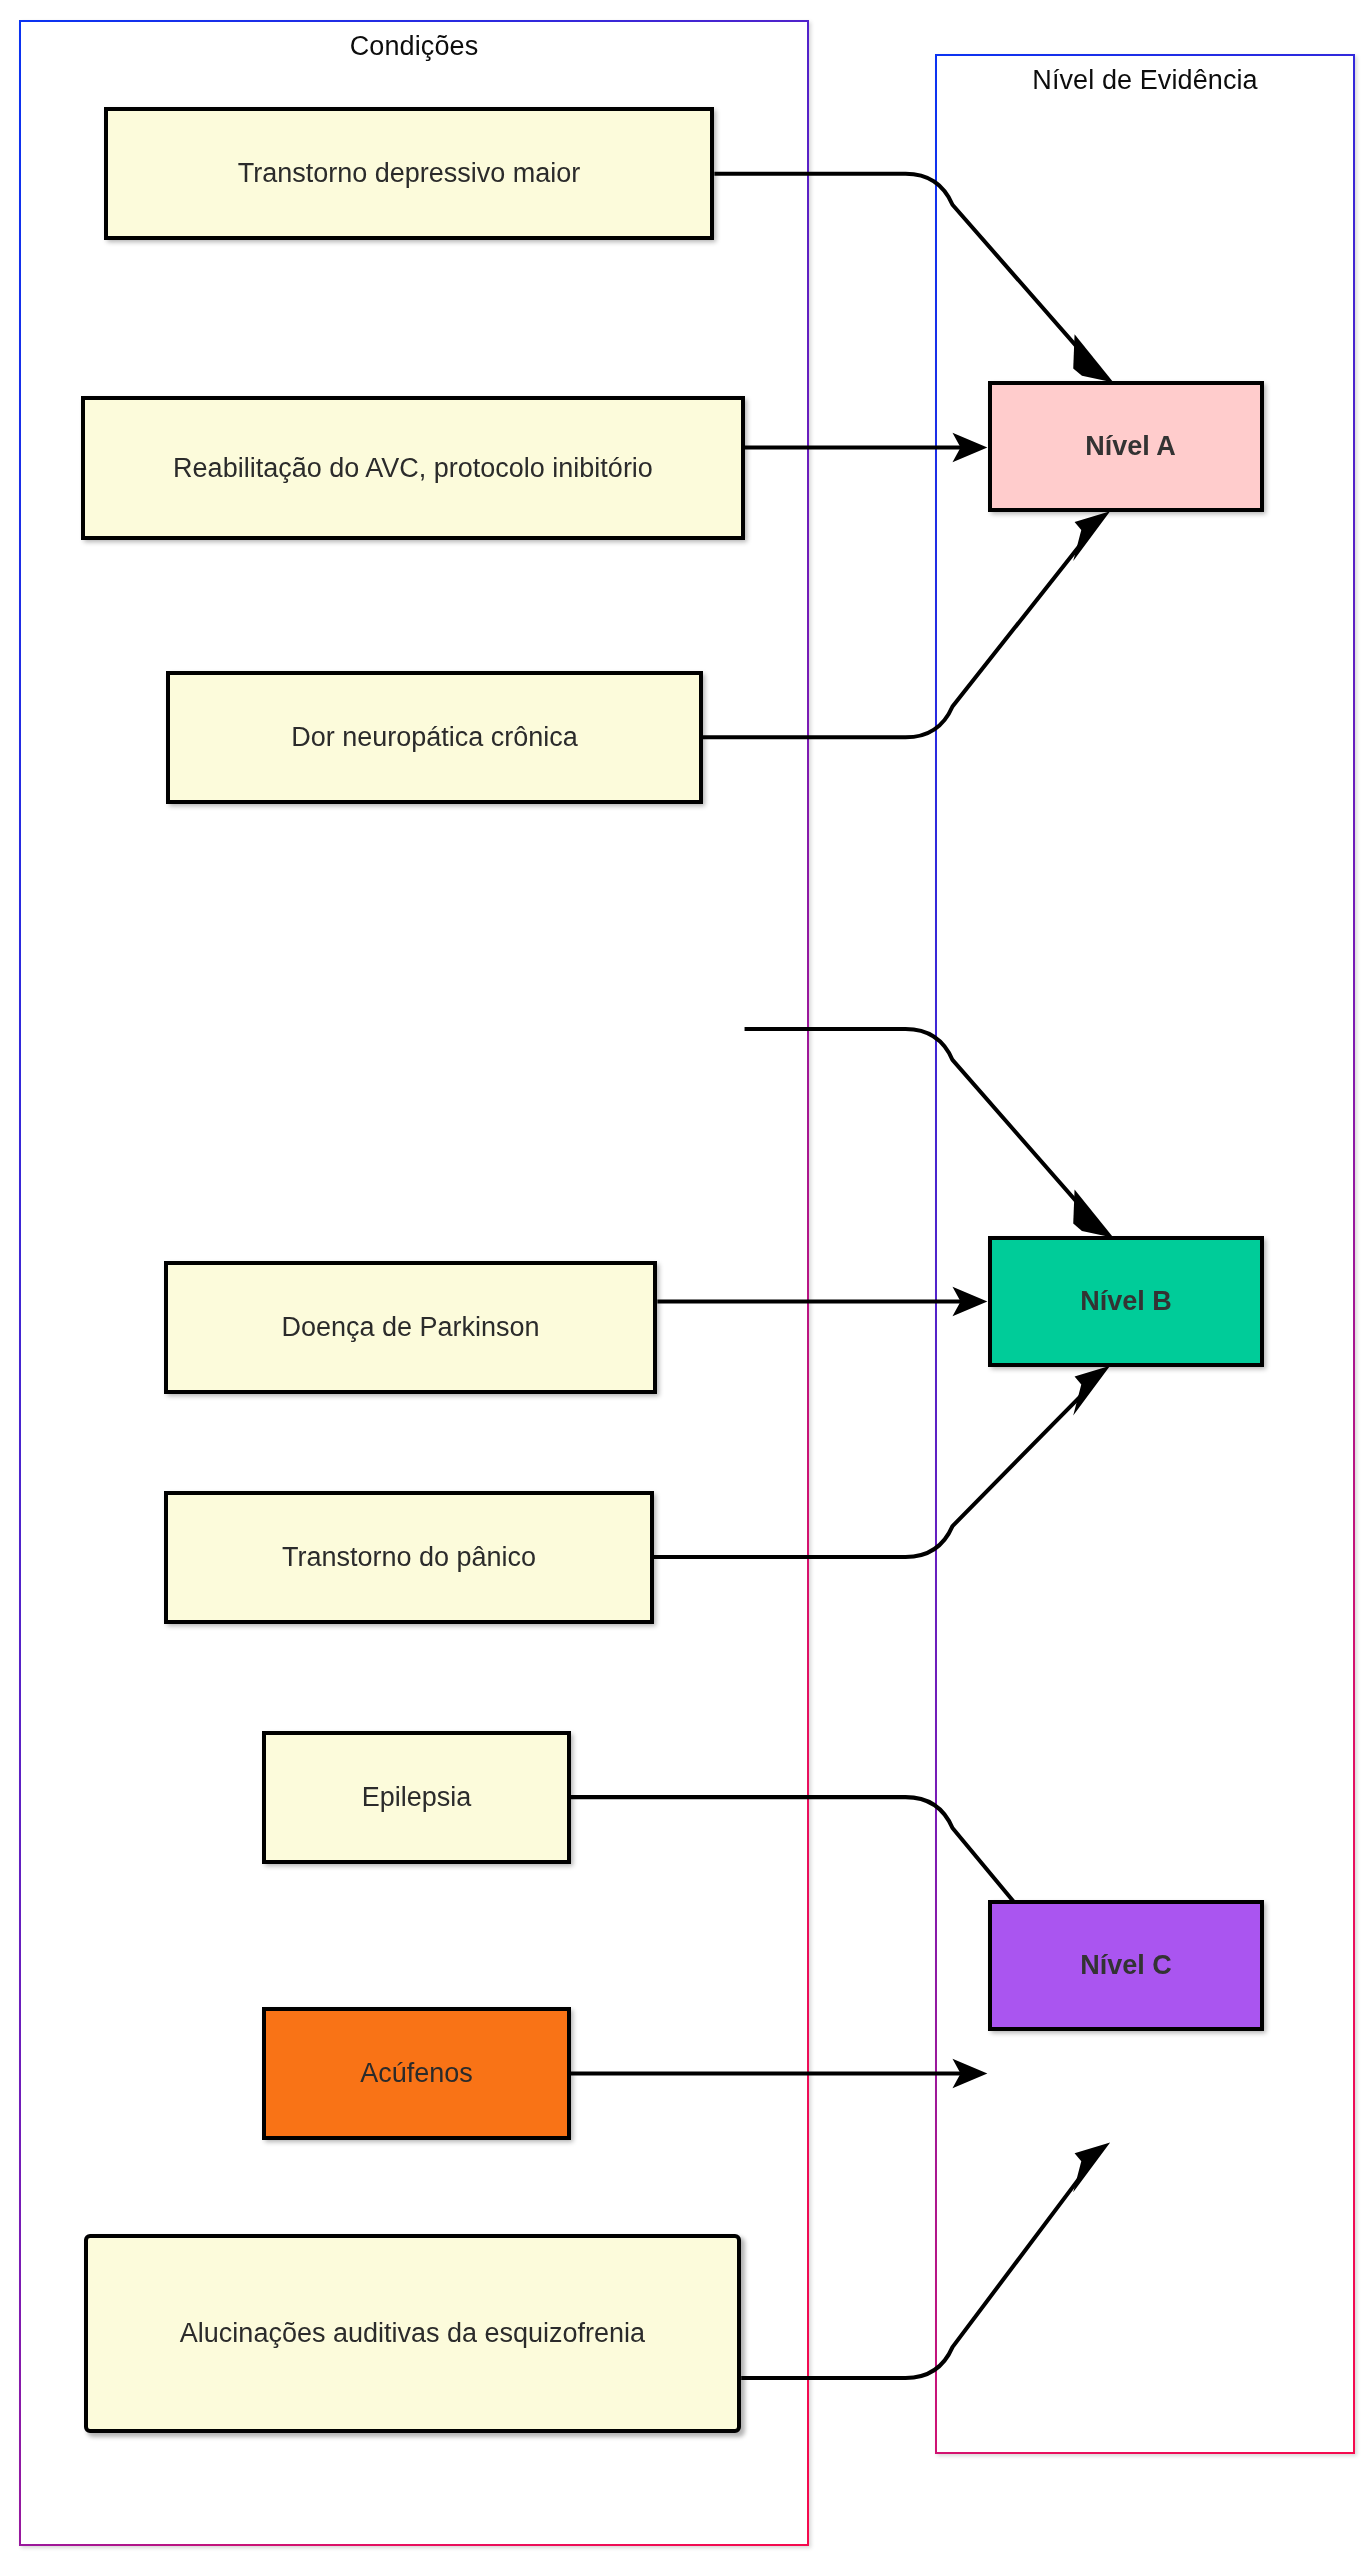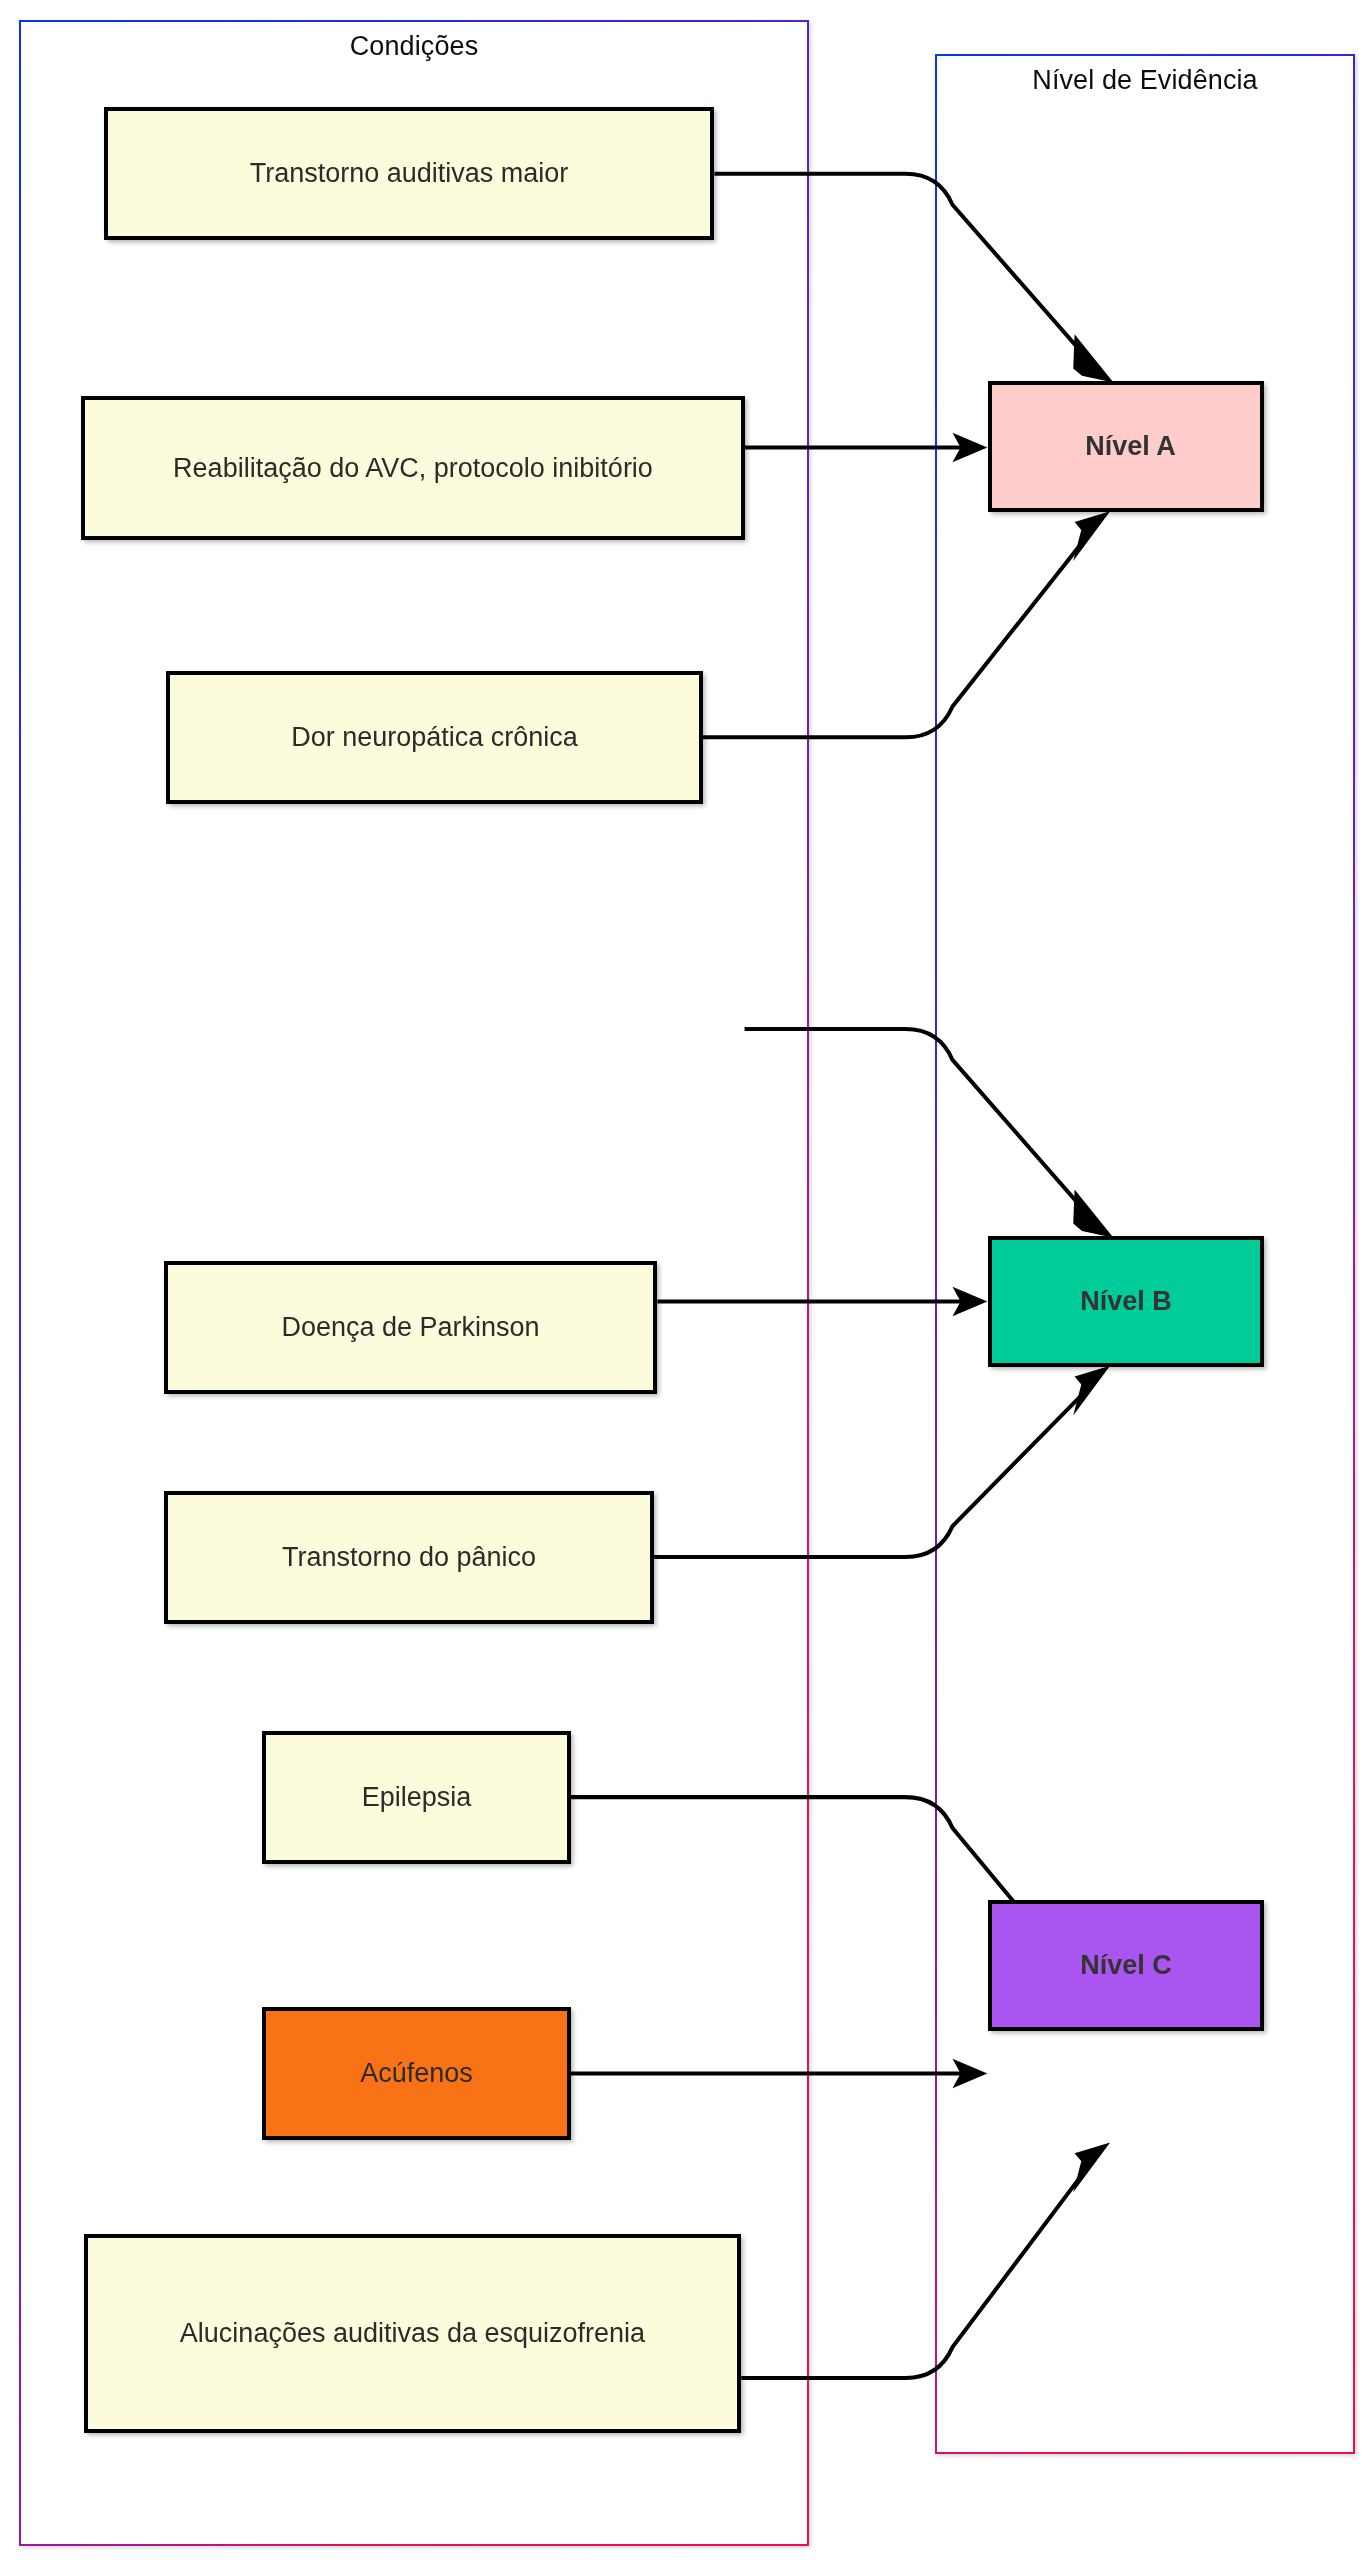--- a/index.html
+++ b/index.html
@@ -110,21 +110,21 @@
       <polygon class="arrowhead" points="1472,3091 1420,3069 1432,3091 1420,3113"></polygon>
     </g>
 
     <g>
       <path class="edge" d="M1105,3545 L1350,3545 Q1400,3545 1420,3499 L1628,3222"></path>
       <polygon class="arrowhead" points="1655,3194 1600,3268 1612,3222 1602,3210"></polygon>
     </g>
   </svg>
 
   <div class="node cond" id="node-depressao" style="background: rgb(252, 251, 219);">
-    <span class="lbl">Transtorno auditivas maior</span>
+    <span class="lbl">Transtorno depressivo maior</span>
   </div>
 
   <div class="node cond" id="node-avc-inib" style="background: rgb(252, 251, 219);">
     <span class="lbl">Reabilitação do AVC, protocolo inibitório</span>
   </div>
 
   <div class="node cond" id="node-dor" style="background: rgb(252, 251, 219); margin-left: 22px;">
     <span class="lbl">Dor neuropática crônica</span>
   </div>
 
@@ -138,21 +138,21 @@
   </div>
 
   <div class="node cond" id="node-epilepsia" style="background: rgb(252, 251, 219);">
     <span class="lbl">Epilepsia</span>
   </div>
 
   <div class="node cond" id="node-acufenos" style="background: #f97316;">
     <span class="lbl">Acúfenos</span>
   </div>
 
-  <div class="node cond" id="node-alucinacoes" style="background: rgb(252, 251, 219);">
+  <div class="node cond" id="node-alucinacoes" style="background: rgb(252, 251, 219); border-radius: 6px;">
     <span class="lbl">Alucinações auditivas da esquizofrenia</span>
   </div>
 
   <div class="node level" id="node-nivel-a" style="background: rgb(255, 204, 204);">
     <span class="lbl">Nível A</span>
   </div>
 
   <div class="node level" id="node-nivel-b" style="background: rgb(0, 204, 153);">
     <span class="lbl">Nível B</span>
   </div>

